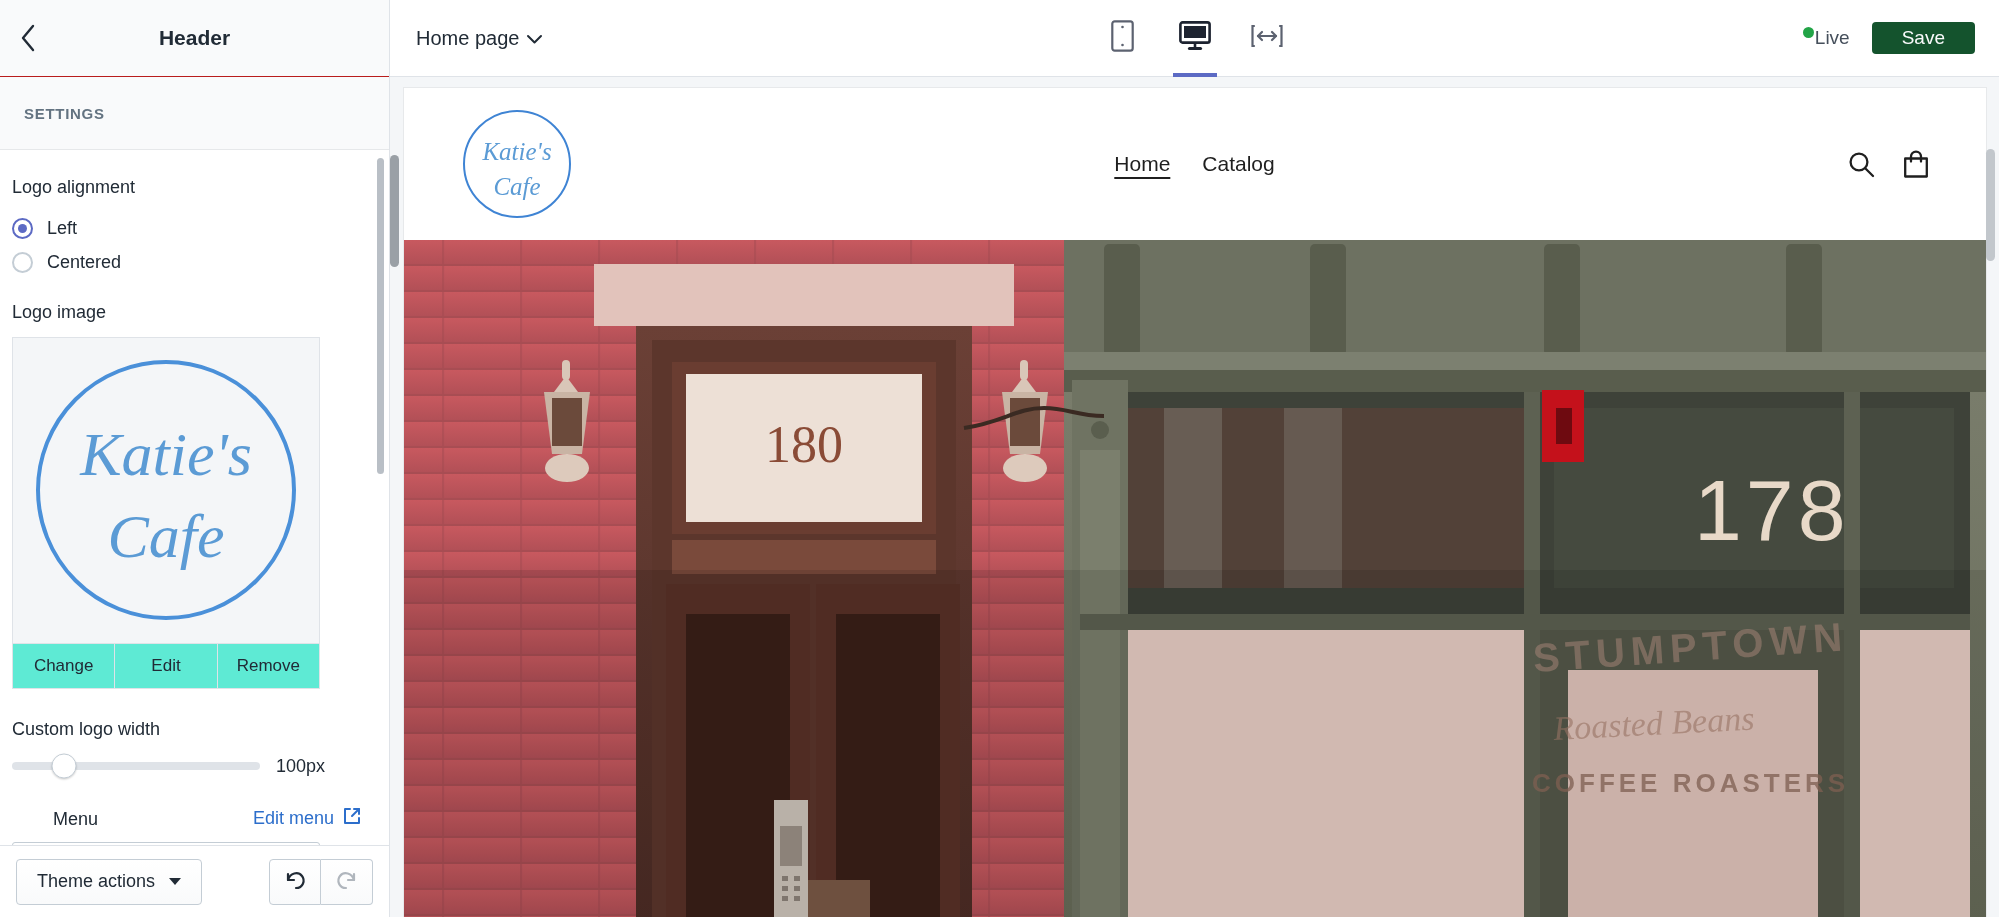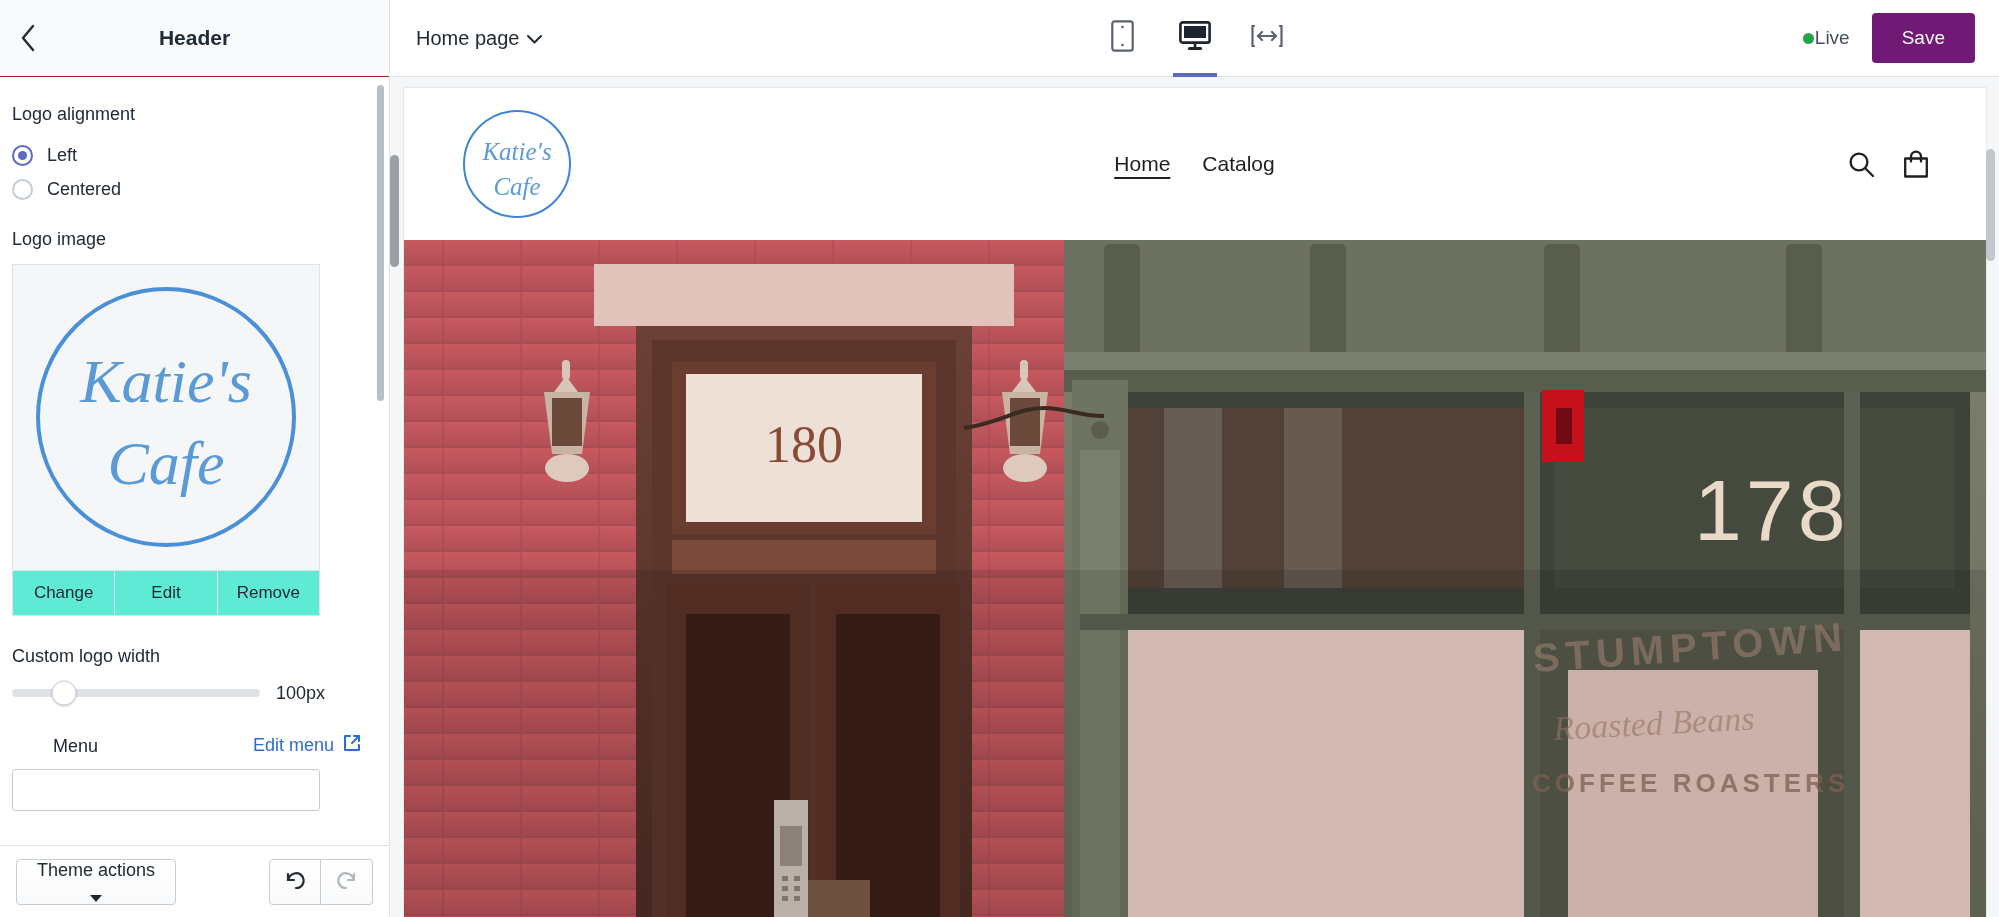--- a/index.html
+++ b/index.html
@@ -143,21 +143,20 @@
     display: flex; align-items: center; justify-content: space-between;
     padding: 0 16px;
   }
   .theme-actions-btn {
     height: 46px; padding: 0 20px;
     border: 1px solid #c4cdd5; border-radius: 4px;
     background: linear-gradient(180deg,#fff,#f9fafb);
     display: flex; align-items: center; gap: 14px;
     font-size: 18px; color: #212b36; cursor: pointer;
     font-family: "Liberation Sans", sans-serif;
-    flex-direction: column;
   }
   .caret-down {
     width: 0; height: 0;
     border-left: 6px solid transparent; border-right: 6px solid transparent;
     border-top: 7px solid #212b36;
   }
   .undo-redo { display: flex; }
   .ur-btn {
     width: 52px; height: 46px;
     border: 1px solid #c4cdd5;
@@ -193,26 +192,26 @@
     cursor: pointer; position: relative;
   }
   .device-btn.active::after {
     content: ''; position: absolute; bottom: 0; left: 4px; right: 4px;
     height: 4px; background: #5c6ac4;
   }
   .topbar-right {
     margin-left: auto; display: flex; align-items: center; gap: 22px;
     padding-right: 24px;
   }
-  .live-badge { display: flex; align-items: center; gap: 1px; }
+  .live-badge { display: flex; align-items: flex-start; gap: 1px; }
   .live-dot { width: 11px; height: 11px; border-radius: 50%; background: #22a447; }
   .live-text { font-size: 19px; color: #454f5b; }
   .save-btn {
-    height: 50px; padding: 0 30px; border: none; border-radius: 4px;
-    background: #701a75; color: #f9fafb;
+    height: 32px; padding: 0 30px; border: none; border-radius: 4px;
+    background: #14532d; color: #f9fafb;
     font-size: 19px; cursor: default;
     font-family: "Liberation Sans", sans-serif;
   }
 
   
   .preview-wrap {
     flex: 1 1 auto; position: relative; overflow: hidden;
     padding: 11px 12px 0 12px;
     display: flex; justify-content: center;
   }
@@ -282,20 +281,23 @@
       <div class="back-btn">
         <span>
           <svg width="20" height="30" viewBox="0 0 20 30" fill="none">
             <path d="M15 3 L5 15 L15 27" stroke="#212b36" stroke-width="2.4" stroke-linecap="round" stroke-linejoin="round"></path>
           </svg>
         </span>
       </div>
       <div class="sb-title">Header</div>
     </div>
 
+    <div class="sb-settings-head">
+      <span>SETTINGS</span>
+    </div>
 
     <div class="sb-scroll">
       <div class="sb-scrollbar"></div>
       <div class="sb-inner">
 
         <div class="field-label">Logo alignment</div>
 
         <div class="radio-row">
           <div class="radio checked"></div>
           <div class="radio-label">Left</div>

